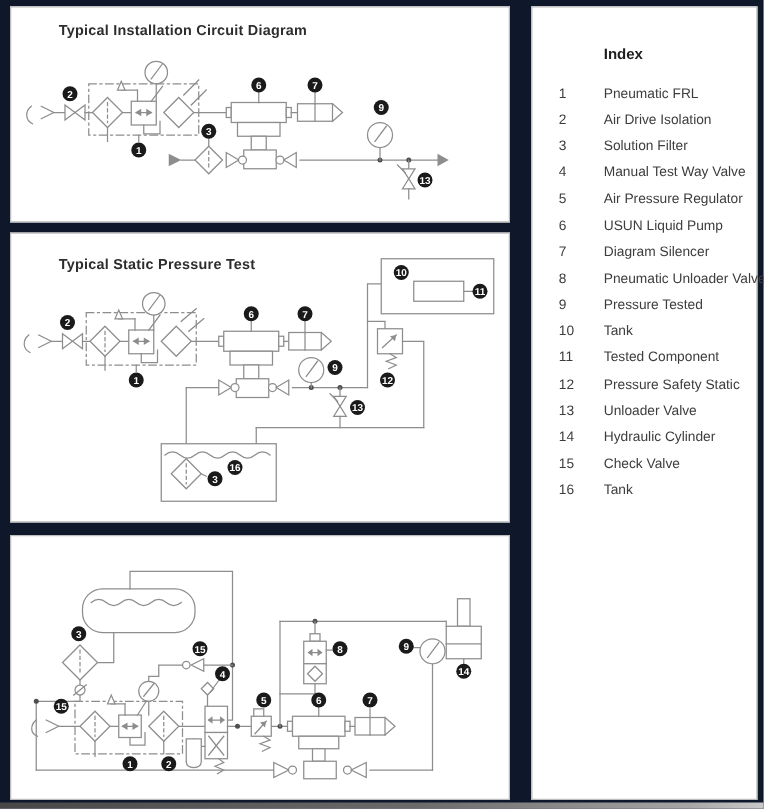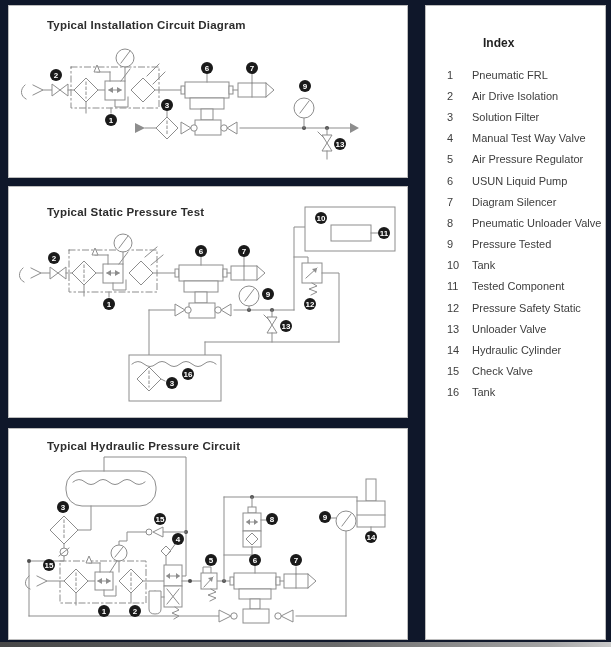--- a/index.html
+++ b/index.html
@@ -17,21 +17,21 @@
   .ds{stroke-dasharray:2.5 2.5;}
   .dot{fill:#4f4f4f;stroke:none;}
   .bdg circle{fill:#1a1a1a;stroke:none;}
   .bt{font:bold 8px "Liberation Sans",sans-serif;fill:#ffffff;text-anchor:middle;}
 
   
   .idx-title{position:absolute;left:26px;top:30px;font-weight:bold;font-size:12px;color:#1f1f1f;margin-left:31px;}
   .idx-list{position:absolute;left:21px;top:58px;right:8px;}
   .idx-row{display:flex;align-items:center;height:21.2px;font-size:11px;color:#3d3d3d;}
   .idx-num{width:18px;flex:0 0 18px;}
-  .idx-label{margin-left:7px;white-space:nowrap;}
+  .idx-label{margin-left:18px;white-space:nowrap;}
 
   .bottom-strip{position:absolute;left:0;top:642px;width:611px;height:5px;
     background:linear-gradient(to right,#474747,#6b6b6b 55%,#a5a5a5 90%,#c9c9c9);}
 </style>
 </head>
 <body>
 
 <div class="stage">
 
   <div class="panel" style="left:8px;top:5px;width:400px;height:173px;">
@@ -287,21 +287,20 @@
           <text class="bt" x="179" y="190">16</text>
         </g>
       <g class="bdg">
           <circle cx="163" cy="196" r="6"></circle>
           <text class="bt" x="163" y="199">3</text>
         </g>
     </svg>
   </div>
 
   <div class="panel" style="left:8px;top:428px;width:400px;height:212px;">
-    <div class="ptitle" style="left:38px;top:11px;">Typical Hydraulic Pressure Circuit</div>
     <svg class="diagram" viewBox="0 0 398 210">
       <g>
         <rect class="fw" x="57" y="42" width="90" height="35" rx="16"></rect>
         <path class="ln" d="M64,53 q6,-5 12,0 t12,0 t12,0 t12,0 t12,0 t12,0"></path>
       </g>
       <g>
         <polyline class="ln" points="95,42 95,28 177,28 177,147 173,147"></polyline>
         <circle class="dot" cx="177" cy="103" r="2"></circle>
         <polyline class="ln" points="82,77 82,101 69,101"></polyline>
       </g>

